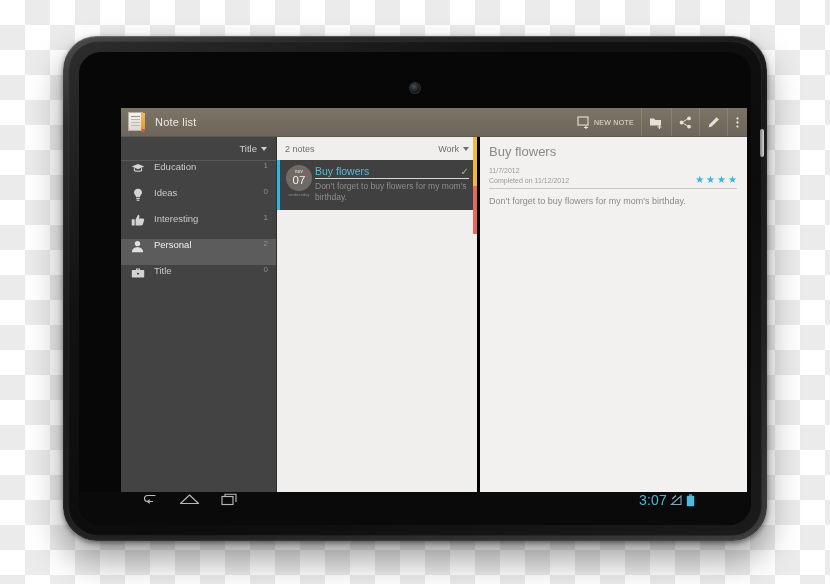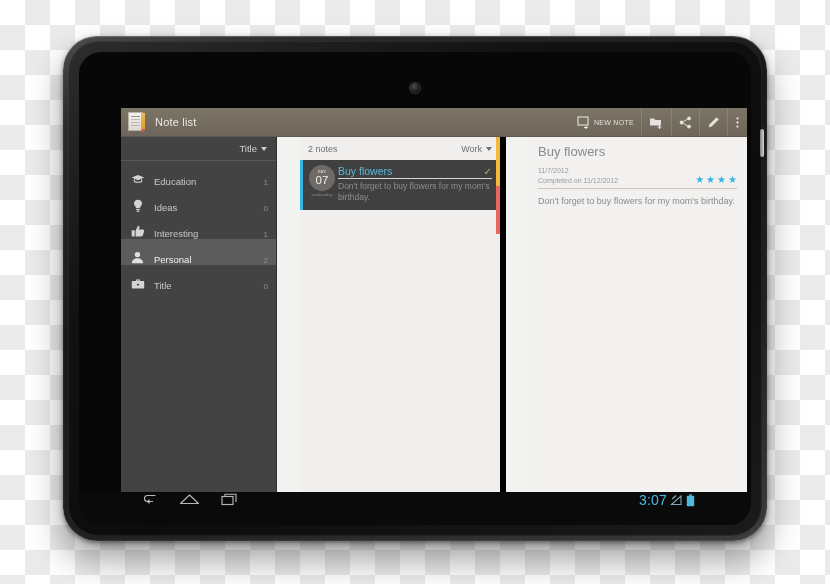--- a/index.html
+++ b/index.html
@@ -178,21 +178,20 @@
     margin-left: 3px;
     white-space: nowrap;
   }
   .ic { display: block; }
 
   
   .content {
     flex: 1;
     display: flex;
     min-height: 0;
-    gap: 23px;
   }
 
   
   .sidebar {
     width: 155px;
     min-width: 155px;
     background: #434343;
     display: flex;
     flex-direction: column;
     border-right: 1px solid #2e2e2e;
@@ -215,21 +214,21 @@
     width: 0;
     height: 0;
     border-left: 3.5px solid transparent;
     border-right: 3.5px solid transparent;
     border-top: 4px solid #cfcfcf;
     margin-left: 4px;
   }
   .cat {
     height: 26px;
     display: flex;
-    align-items: flex-end;
+    align-items: flex-start;
     padding: 0 8px 0 9px;
     cursor: pointer;
   }
   .cat.active { background: #5c5c5c; }
   .cat-ic {
     width: 15px;
     height: 15px;
     margin-right: 9px;
     flex: none;
     display: flex;
@@ -249,21 +248,21 @@
     font-size: 8px;
   }
 
   
   .notes-pane {
     width: 200px;
     min-width: 200px;
     background: #f0efed;
     display: flex;
     flex-direction: column;
-    border-right: 6px solid #000000;
+    border-right: 3px solid #000000;
     position: relative;
     justify-content: center;
   }
   .notes-head {
     height: 23px;
     min-height: 23px;
     display: flex;
     align-items: center;
     padding: 0 8px;
     justify-content: space-between;

